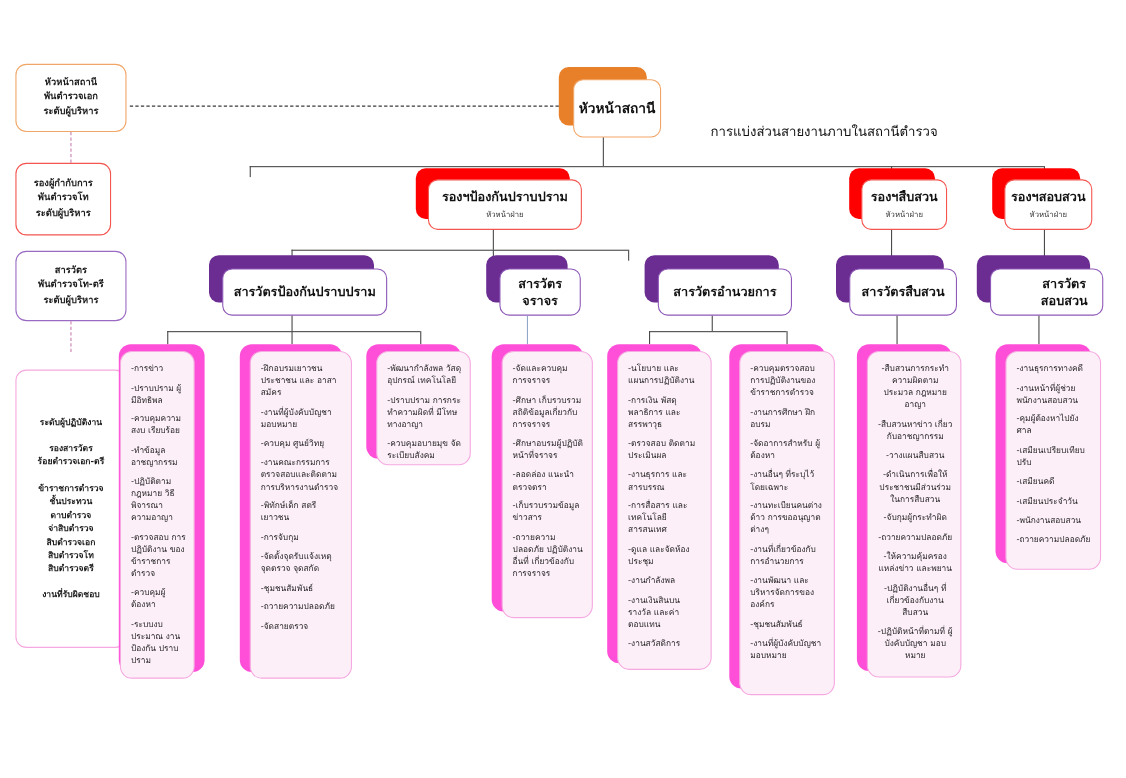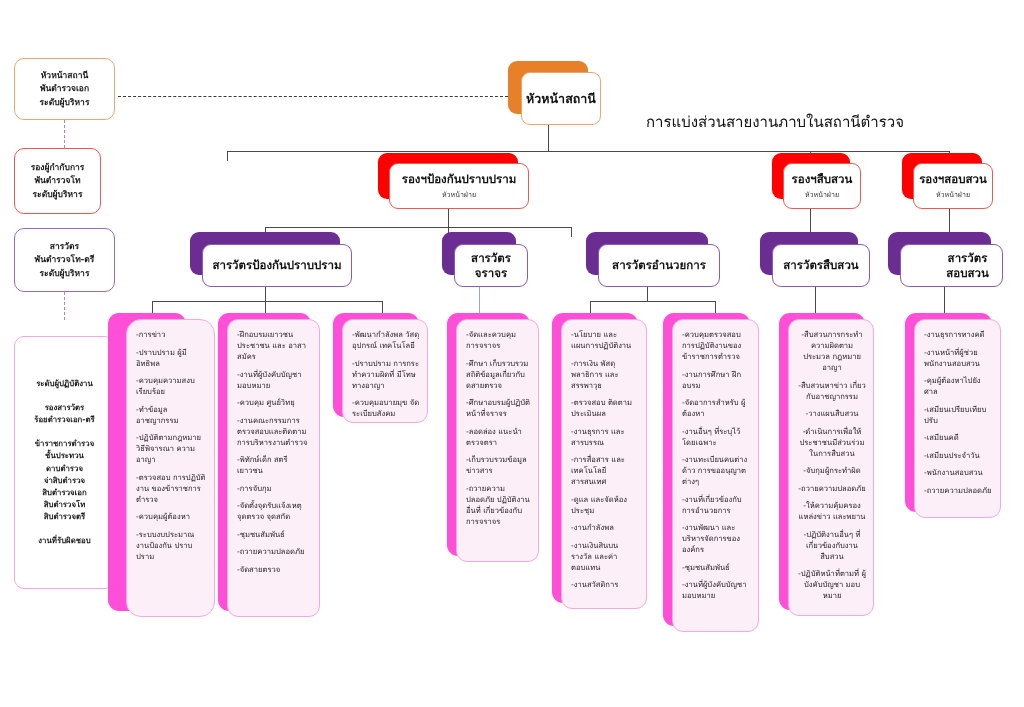--- a/index.html
+++ b/index.html
@@ -68,21 +68,21 @@
           margin:0 0 6.5px 0;word-break:break-word;}
 
   
   .ln{position:absolute;background:#4a4a4a;}
   .lnv{width:1px;}
   .lnh{height:1px;}
   .ln-blue{background:#8fa8c8;}
   .dash-h{position:absolute;height:0;border-top:1.4px dashed #3a3a3a;}
   .dash-v{position:absolute;width:0;border-left:1.4px dashed #c97fb0;}
 
-  .caption{position:absolute;font-size:15px;color:#111;white-space:nowrap;text-align:right;}
+  .caption{position:absolute;font-size:12px;color:#111;white-space:nowrap;text-align:right;}
 </style>
 </head>
 <body>
 
 <div id="stage">
 
   <div class="rail" style="left:14px;top:58px;width:101px;height:62px;border:1.4px solid #F1A668;">
     <div class="txt">หัวหน้าสถานี<br>พันตำรวจเอก<br>ระดับผู้บริหาร</div>
   </div>
   <div class="dash-v" style="left:64px;top:120px;height:28px;"></div>
@@ -215,21 +215,21 @@
   <div class="ln lnv" style="left:647px;top:287px;height:14px;"></div>
   <div class="ln lnh" style="left:590px;top:301px;width:125px;"></div>
   <div class="ln lnv" style="left:590px;top:301px;height:12px;"></div>
   <div class="ln lnv" style="left:715px;top:301px;height:12px;"></div>
 
   <div class="ln lnv" style="left:815px;top:287px;height:26px;"></div>
   <div class="ln lnv" style="left:944px;top:287px;height:26px;"></div>
 
   <div class="mag" style="left:108px;top:313px;width:78px;height:298px;">
     <div class="slab"></div>
-    <div class="card" style="left:18px;top:6px;width:89px;height:298px;border-radius:15px;">
+    <div class="card" style="left:1px;top:6px;width:68px;height:298px;">
       <ul>
           <li>-การข่าว</li>
           <li>-ปราบปราม ผู้มีอิทธิพล</li>
           <li>-ควบคุมความสงบ เรียบร้อย</li>
           <li>-ทำข้อมูล อาชญากรรม</li>
           <li>-ปฏิบัติตามกฎหมาย วิธีพิจารณา ความอาญา</li>
           <li>-ตรวจสอบ การปฏิบัติงาน ของข้าราชการตำรวจ</li>
           <li>-ควบคุมผู้ต้องหา</li>
           <li>-ระบบงบประมาณ งานป้องกัน ปราบปราม</li>
         </ul>
@@ -263,21 +263,21 @@
           <li>-ควบคุมอบายมุข จัด ระเบียบสังคม</li>
         </ul>
     </div>
   </div>
 
   <div class="mag" style="left:447px;top:313px;width:83px;height:243px;">
     <div class="slab"></div>
     <div class="card" style="left:9px;top:6px;width:83px;height:243px;">
       <ul>
           <li>-จัดและควบคุม การจราจร</li>
-          <li>-ศึกษา เก็บรวบรวม สถิติข้อมูลเกี่ยวกับ ดสายตรวจ</li>
+          <li>-ศึกษา เก็บรวบรวม สถิติข้อมูลเกี่ยวกับ การจราจร</li>
           <li>-ศึกษาอบรมผู้ปฏิบัติ หน้าที่จราจร</li>
           <li>-ลอดล่อง แนะนำ ตรวจตรา</li>
           <li>-เก็บรวบรวมข้อมูล ข่าวสาร</li>
           <li>-ถวายความปลอดภัย ปฏิบัติงานอื่นที่ เกี่ยวข้องกับ การจราจร</li>
         </ul>
     </div>
   </div>
 
   <div class="mag" style="left:552px;top:313px;width:86px;height:290px;">
     <div class="slab"></div>

